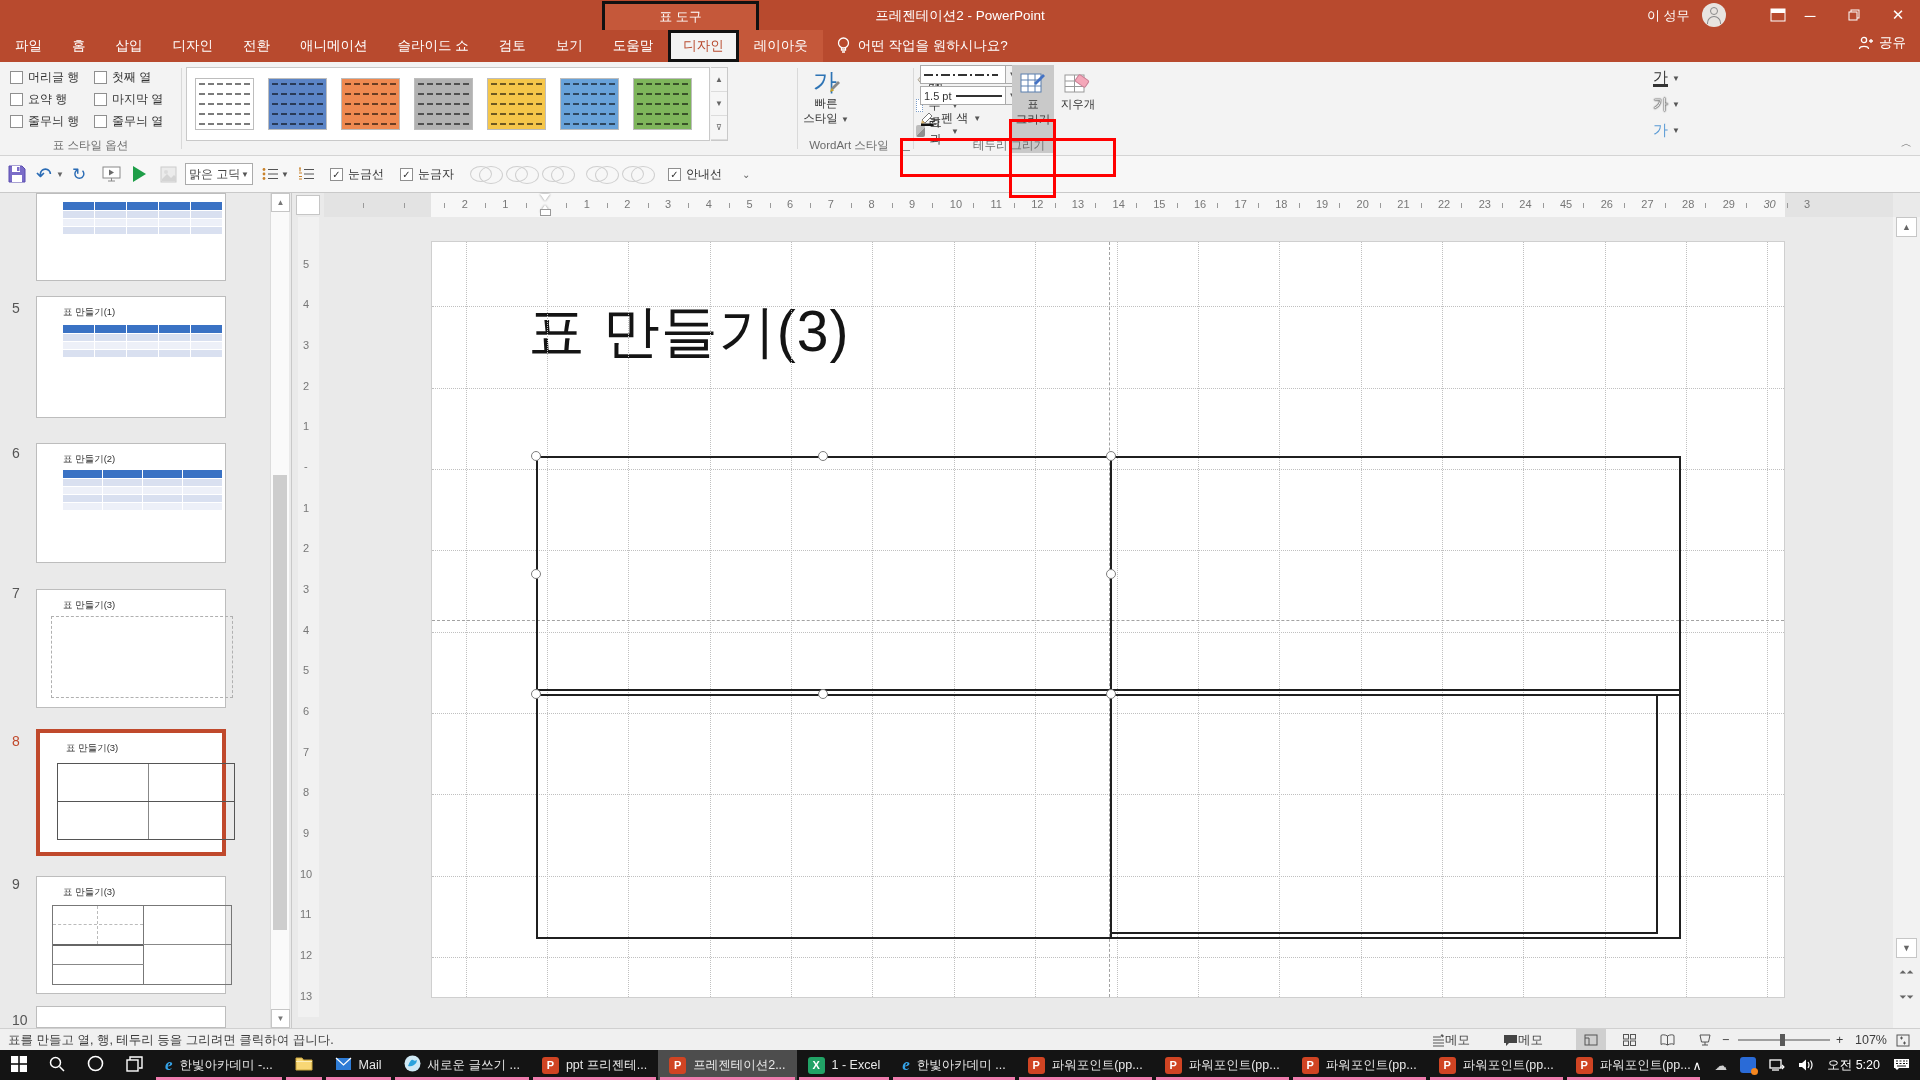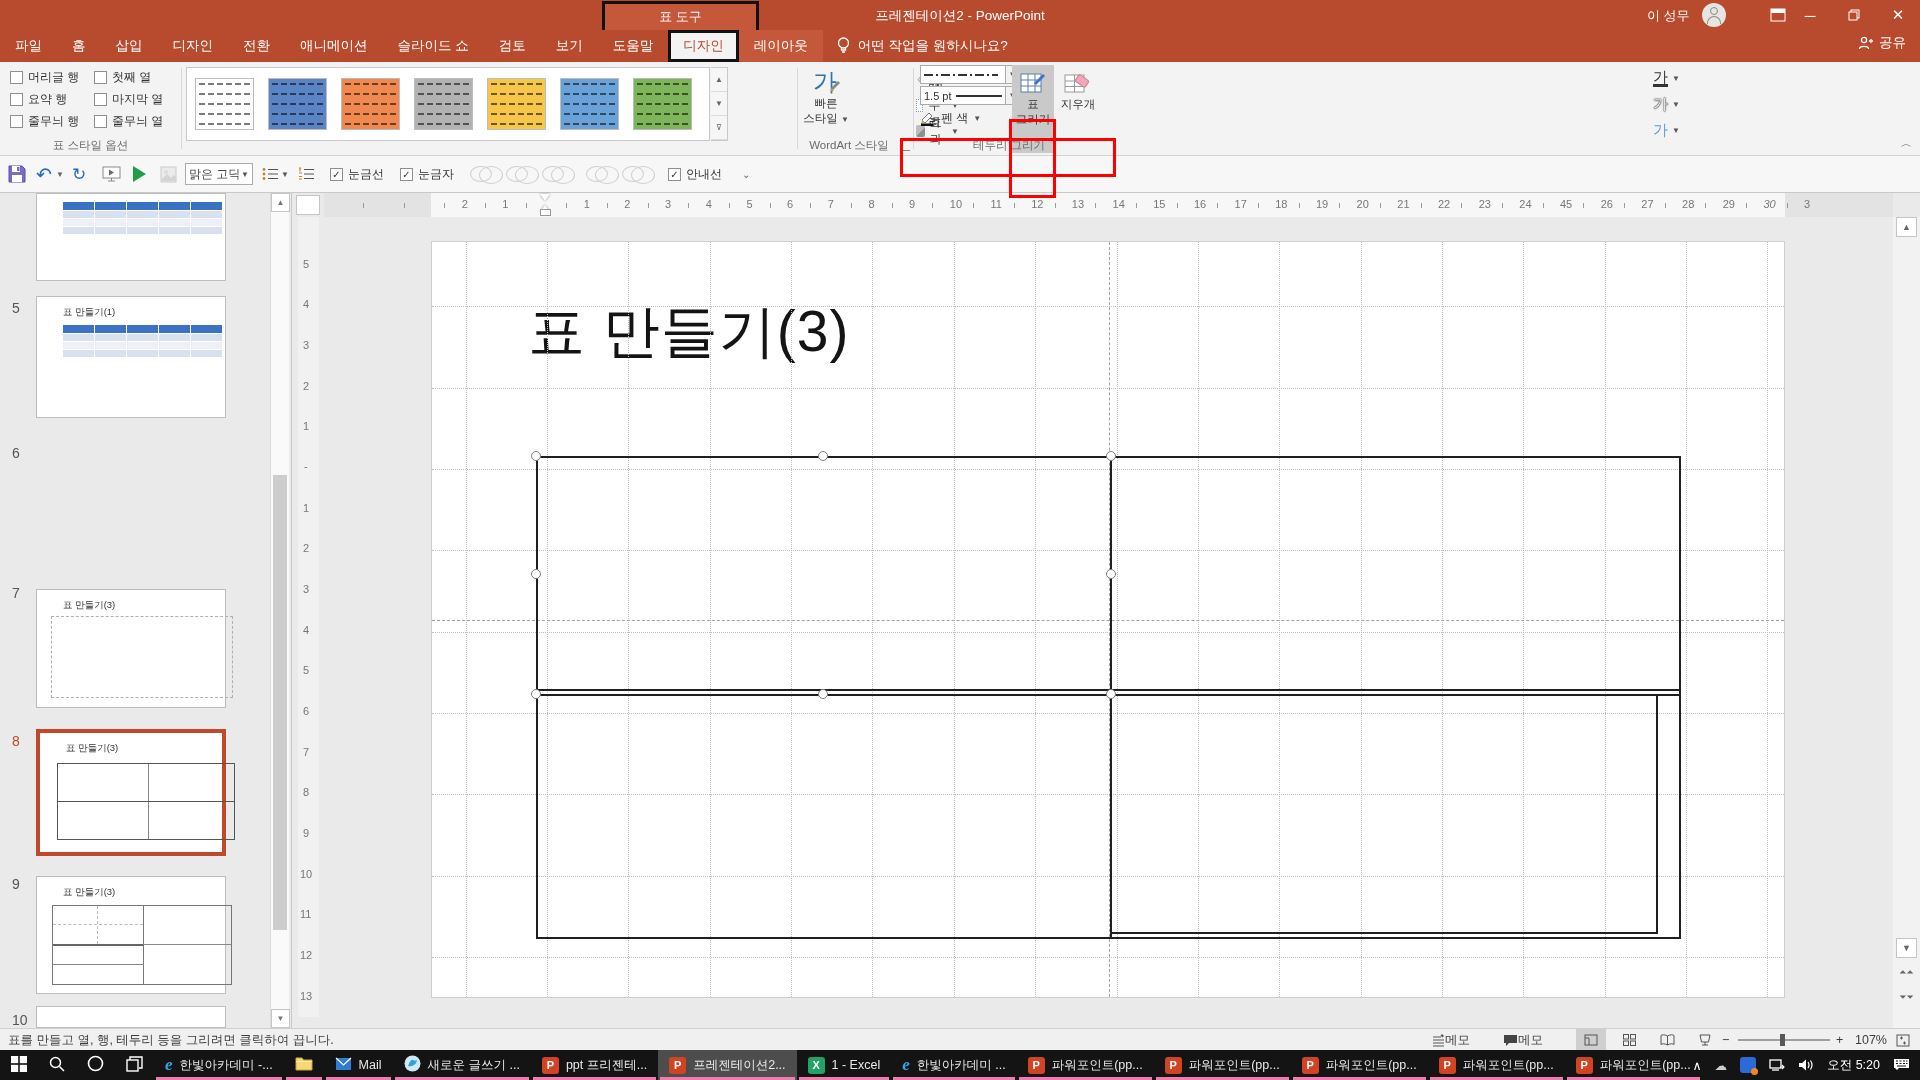--- a/index.html
+++ b/index.html
@@ -451,20 +451,32 @@
         <div style="position: absolute; inset: 0px;">
           <div style="position: absolute; left: 26px; top: 28px; width: 160px;">
             <div style="height: 8px; background: repeating-linear-gradient(90deg, transparent 0px, transparent 31px, rgb(255, 255, 255) 31px, rgb(255, 255, 255) 32px) rgb(58, 114, 196); margin-bottom: 1px;"></div>
             <div style="height: 7px; background: repeating-linear-gradient(90deg, transparent 0px, transparent 31px, rgb(255, 255, 255) 31px, rgb(255, 255, 255) 32px) rgb(217, 224, 240); margin-bottom: 1px;"></div>
             <div style="height: 7px; background: repeating-linear-gradient(90deg, transparent 0px, transparent 31px, rgb(255, 255, 255) 31px, rgb(255, 255, 255) 32px) rgb(237, 240, 248); margin-bottom: 1px;"></div>
             <div style="height: 7px; background: repeating-linear-gradient(90deg, transparent 0px, transparent 31px, rgb(255, 255, 255) 31px, rgb(255, 255, 255) 32px) rgb(217, 224, 240); margin-bottom: 1px;"></div>
           </div>
         </div>
       </div>
       <div class="thumb-num" style="top: 252px; color: rgb(85, 85, 85);">6</div>
+      <div class="thumb-box" style="top: 250px; height: 120px;">
+        <div class="thumb-label">표 만들기(2)</div>
+        <div style="position: absolute; inset: 0px;">
+          <div style="position: absolute; left: 26px; top: 26px; width: 160px;">
+            <div style="height: 8px; background: repeating-linear-gradient(90deg, transparent 0px, transparent 39px, rgb(255, 255, 255) 39px, rgb(255, 255, 255) 40px) rgb(58, 114, 196); margin-bottom: 1px;"></div>
+            <div style="height: 7px; background: repeating-linear-gradient(90deg, transparent 0px, transparent 39px, rgb(255, 255, 255) 39px, rgb(255, 255, 255) 40px) rgb(217, 224, 240); margin-bottom: 1px;"></div>
+            <div style="height: 7px; background: repeating-linear-gradient(90deg, transparent 0px, transparent 39px, rgb(255, 255, 255) 39px, rgb(255, 255, 255) 40px) rgb(237, 240, 248); margin-bottom: 1px;"></div>
+            <div style="height: 7px; background: repeating-linear-gradient(90deg, transparent 0px, transparent 39px, rgb(255, 255, 255) 39px, rgb(255, 255, 255) 40px) rgb(217, 224, 240); margin-bottom: 1px;"></div>
+            <div style="height: 7px; background: repeating-linear-gradient(90deg, transparent 0px, transparent 39px, rgb(255, 255, 255) 39px, rgb(255, 255, 255) 40px) rgb(237, 240, 248); margin-bottom: 1px;"></div>
+          </div>
+        </div>
+      </div>
       <div class="thumb-num" style="top: 392px; color: rgb(85, 85, 85);">7</div>
       <div class="thumb-box" style="top: 396px; height: 119px;">
         <div class="thumb-label">표 만들기(3)</div>
         <div style="position: absolute; inset: 0px;">
           <div style="position: absolute; left: 14px; top: 26px; width: 182px; height: 82px; border: 1px dashed rgb(176, 176, 176);"></div>
         </div>
       </div>
       <div class="thumb-num" style="top: 540px; color: rgb(192, 73, 44);">8</div>
       <div class="thumb-box sel-border" style="top: 536px; height: 127px;">
         <div class="thumb-label">표 만들기(3)</div>

